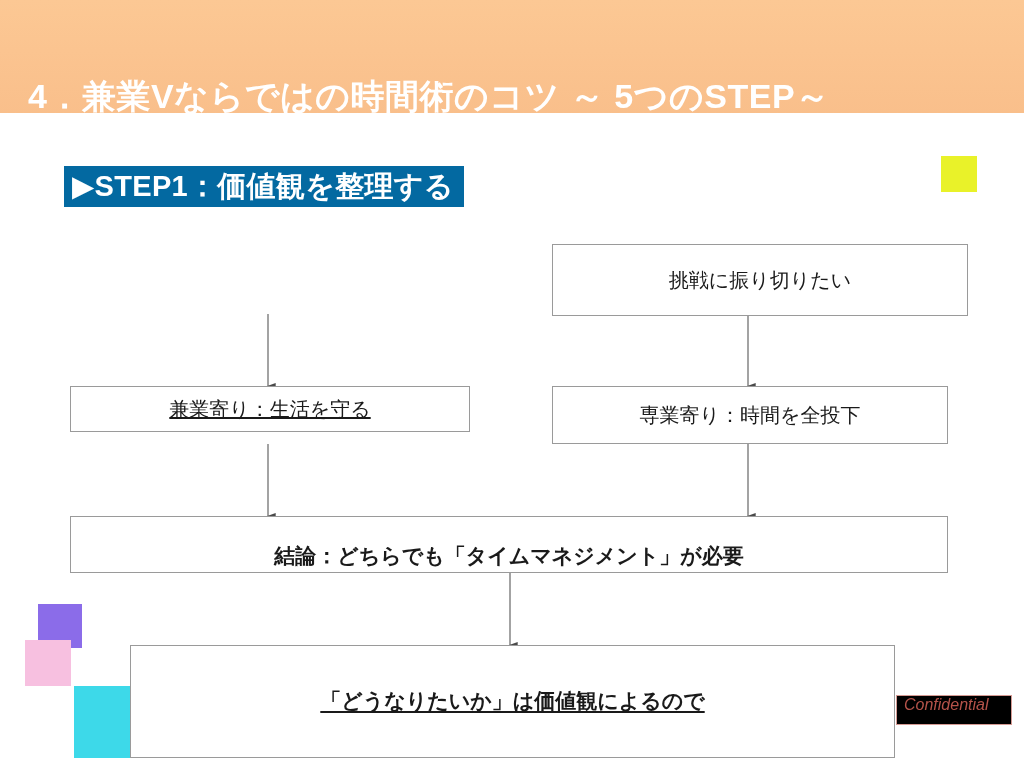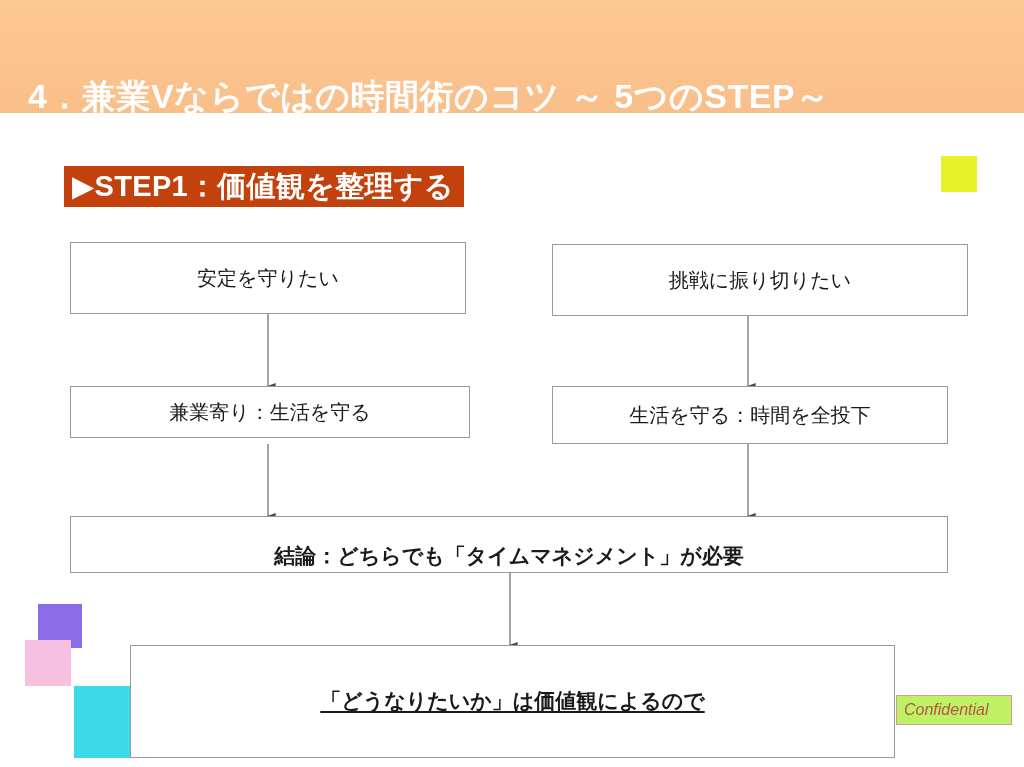--- a/index.html
+++ b/index.html
@@ -49,21 +49,21 @@
   .deco-pink   { left: 25px;  top: 640px; width: 46px;  height: 46px;  background: #f7c0e0; }
   .deco-cyan   { left: 74px;  top: 686px; width: 68px;  height: 72px;  background: #3dd9e9; }
 
   
   .step-banner {
     position: absolute;
     left: 64px;
     top: 166px;
     height: 41px;
     padding: 0 10px 0 8px;
-    background: #c2410c;
+    background: #0369a1;
     display: flex;
     align-items: center;
   }
   .step-banner .step-label {
     font-size: 29px;
     font-weight: bold;
     color: #ffffff;
     line-height: 41px;
     white-space: nowrap;
     letter-spacing: 0.3px;
@@ -83,21 +83,21 @@
   }
   .fbox .btext {
     font-size: 20px;
     line-height: 1.35;
     white-space: nowrap;
   }
   .fbox.bold .btext { font-weight: bold; font-size: 21px; margin-top: 24px; }
 
   .box-stability   { left: 70px;  top: 242px; width: 396px; height: 72px; }
   .box-challenge   { left: 552px; top: 244px; width: 416px; height: 72px; }
-  .box-side-job    { left: 70px;  top: 386px; width: 400px; height: 52px; }
+  .box-side-job    { left: 70px;  top: 386px; width: 400px; height: 46px; text-decoration: underline; }
   .box-full-time   { left: 552px; top: 386px; width: 396px; height: 58px; }
   .box-conclusion  { left: 70px;  top: 516px; width: 878px; height: 57px; }
   .box-summary     { left: 130px; top: 645px; width: 765px; height: 113px;
                      justify-content: center; }
   .box-summary .btext {
     font-size: 21px;
     font-weight: bold;
     text-decoration: underline;
     text-underline-offset: 3px;
     line-height: 1.65;
@@ -115,26 +115,25 @@
 
   
   .confidential {
     position: absolute;
     left: 896px;
     top: 695px;
     width: 116px;
     height: 30px;
     box-sizing: border-box;
     border: 1px solid #d59a93;
-    background: #bef264;
+    background: #000000;
     color: #b5534a;
     font-style: italic;
     font-size: 16px;
     display: flex;
-    align-items: center;
     padding-left: 7px;
   }
 </style>
 </head>
 <body>
 
 <div id="slide">
 
   <div class="title-band">
     <div class="title-text">4．兼業Vならではの時間術のコツ ～ 5つのSTEP～</div>
@@ -160,34 +159,31 @@
 
     <line x1="748" y1="316" x2="748" y2="386" stroke="#8c8c8c" stroke-width="1.6" marker-end="url(#arrowhead)"></line>
 
     <line x1="268" y1="444" x2="268" y2="516" stroke="#8c8c8c" stroke-width="1.6" marker-end="url(#arrowhead)"></line>
 
     <line x1="748" y1="444" x2="748" y2="516" stroke="#8c8c8c" stroke-width="1.6" marker-end="url(#arrowhead)"></line>
 
     <line x1="510" y1="573" x2="510" y2="645" stroke="#8c8c8c" stroke-width="1.6" marker-end="url(#arrowhead)"></line>
   </svg>
 
-  <div class="fbox box-stability">
-    <span class="btext">安定を守りたい</span>
-  </div>
 
   <div class="fbox box-challenge">
     <span class="btext">挑戦に振り切りたい</span>
   </div>
 
   <div class="fbox box-side-job">
     <span class="btext">兼業寄り：生活を守る</span>
   </div>
 
   <div class="fbox box-full-time">
-    <span class="btext">生活を守る：時間を全投下</span>
+    <span class="btext">専業寄り：時間を全投下</span>
   </div>
 
   <div class="fbox bold box-conclusion">
     <span class="btext">結論：どちらでも「タイムマネジメント」が必要</span>
   </div>
 
   <div class="fbox box-summary">
     <span class="btext">「どうなりたいか」は価値観によるので</span>
   </div>
 

